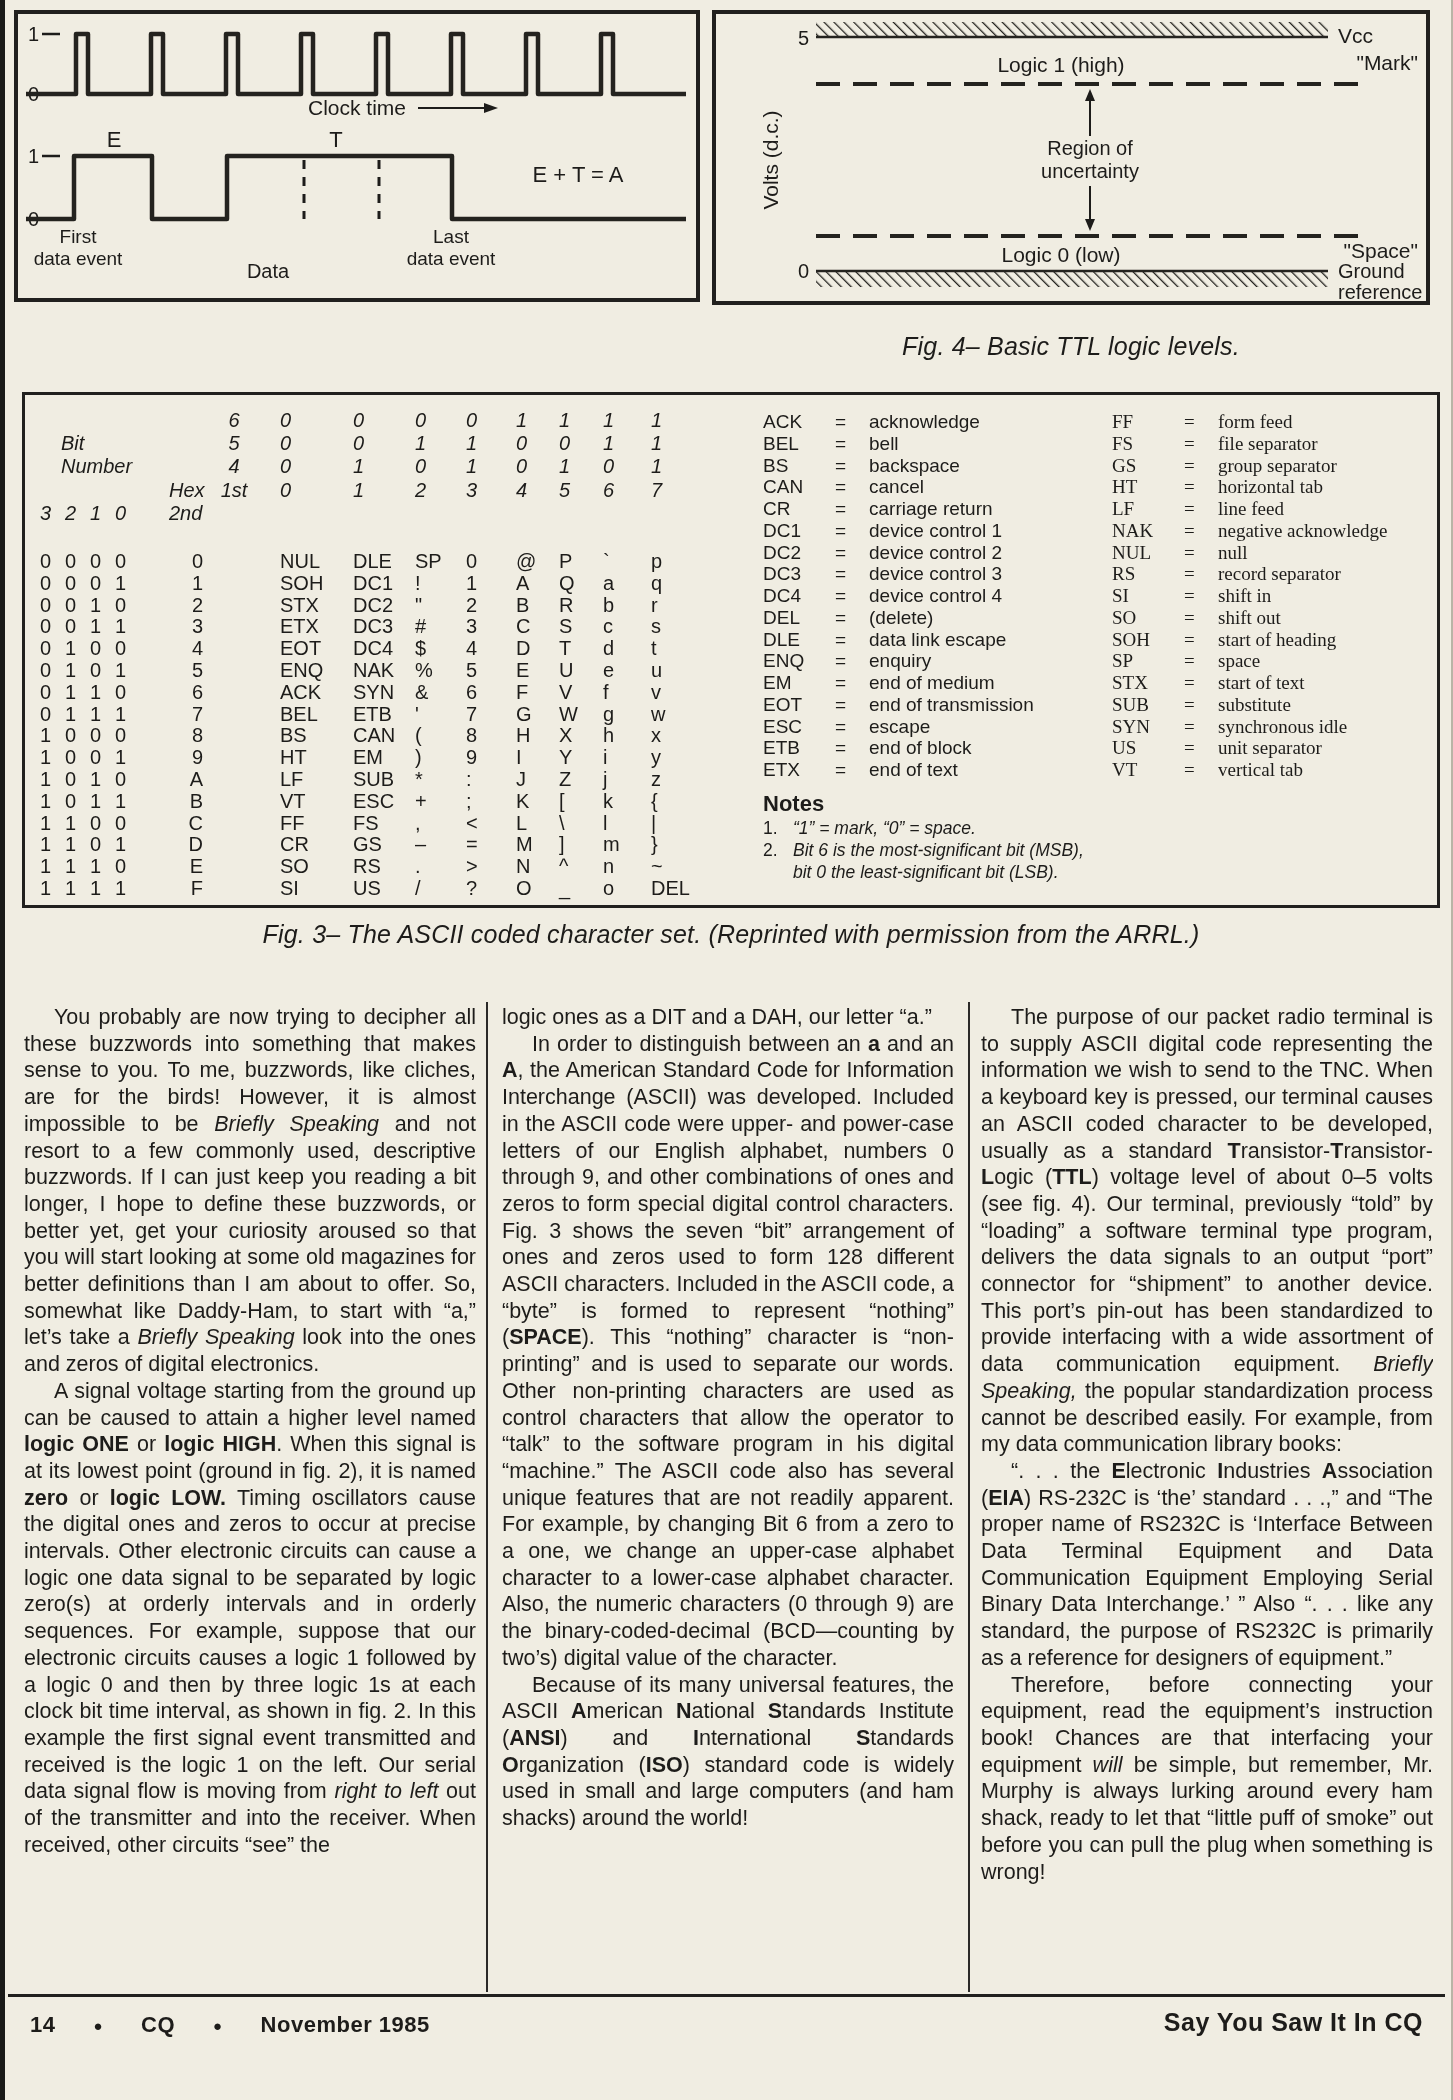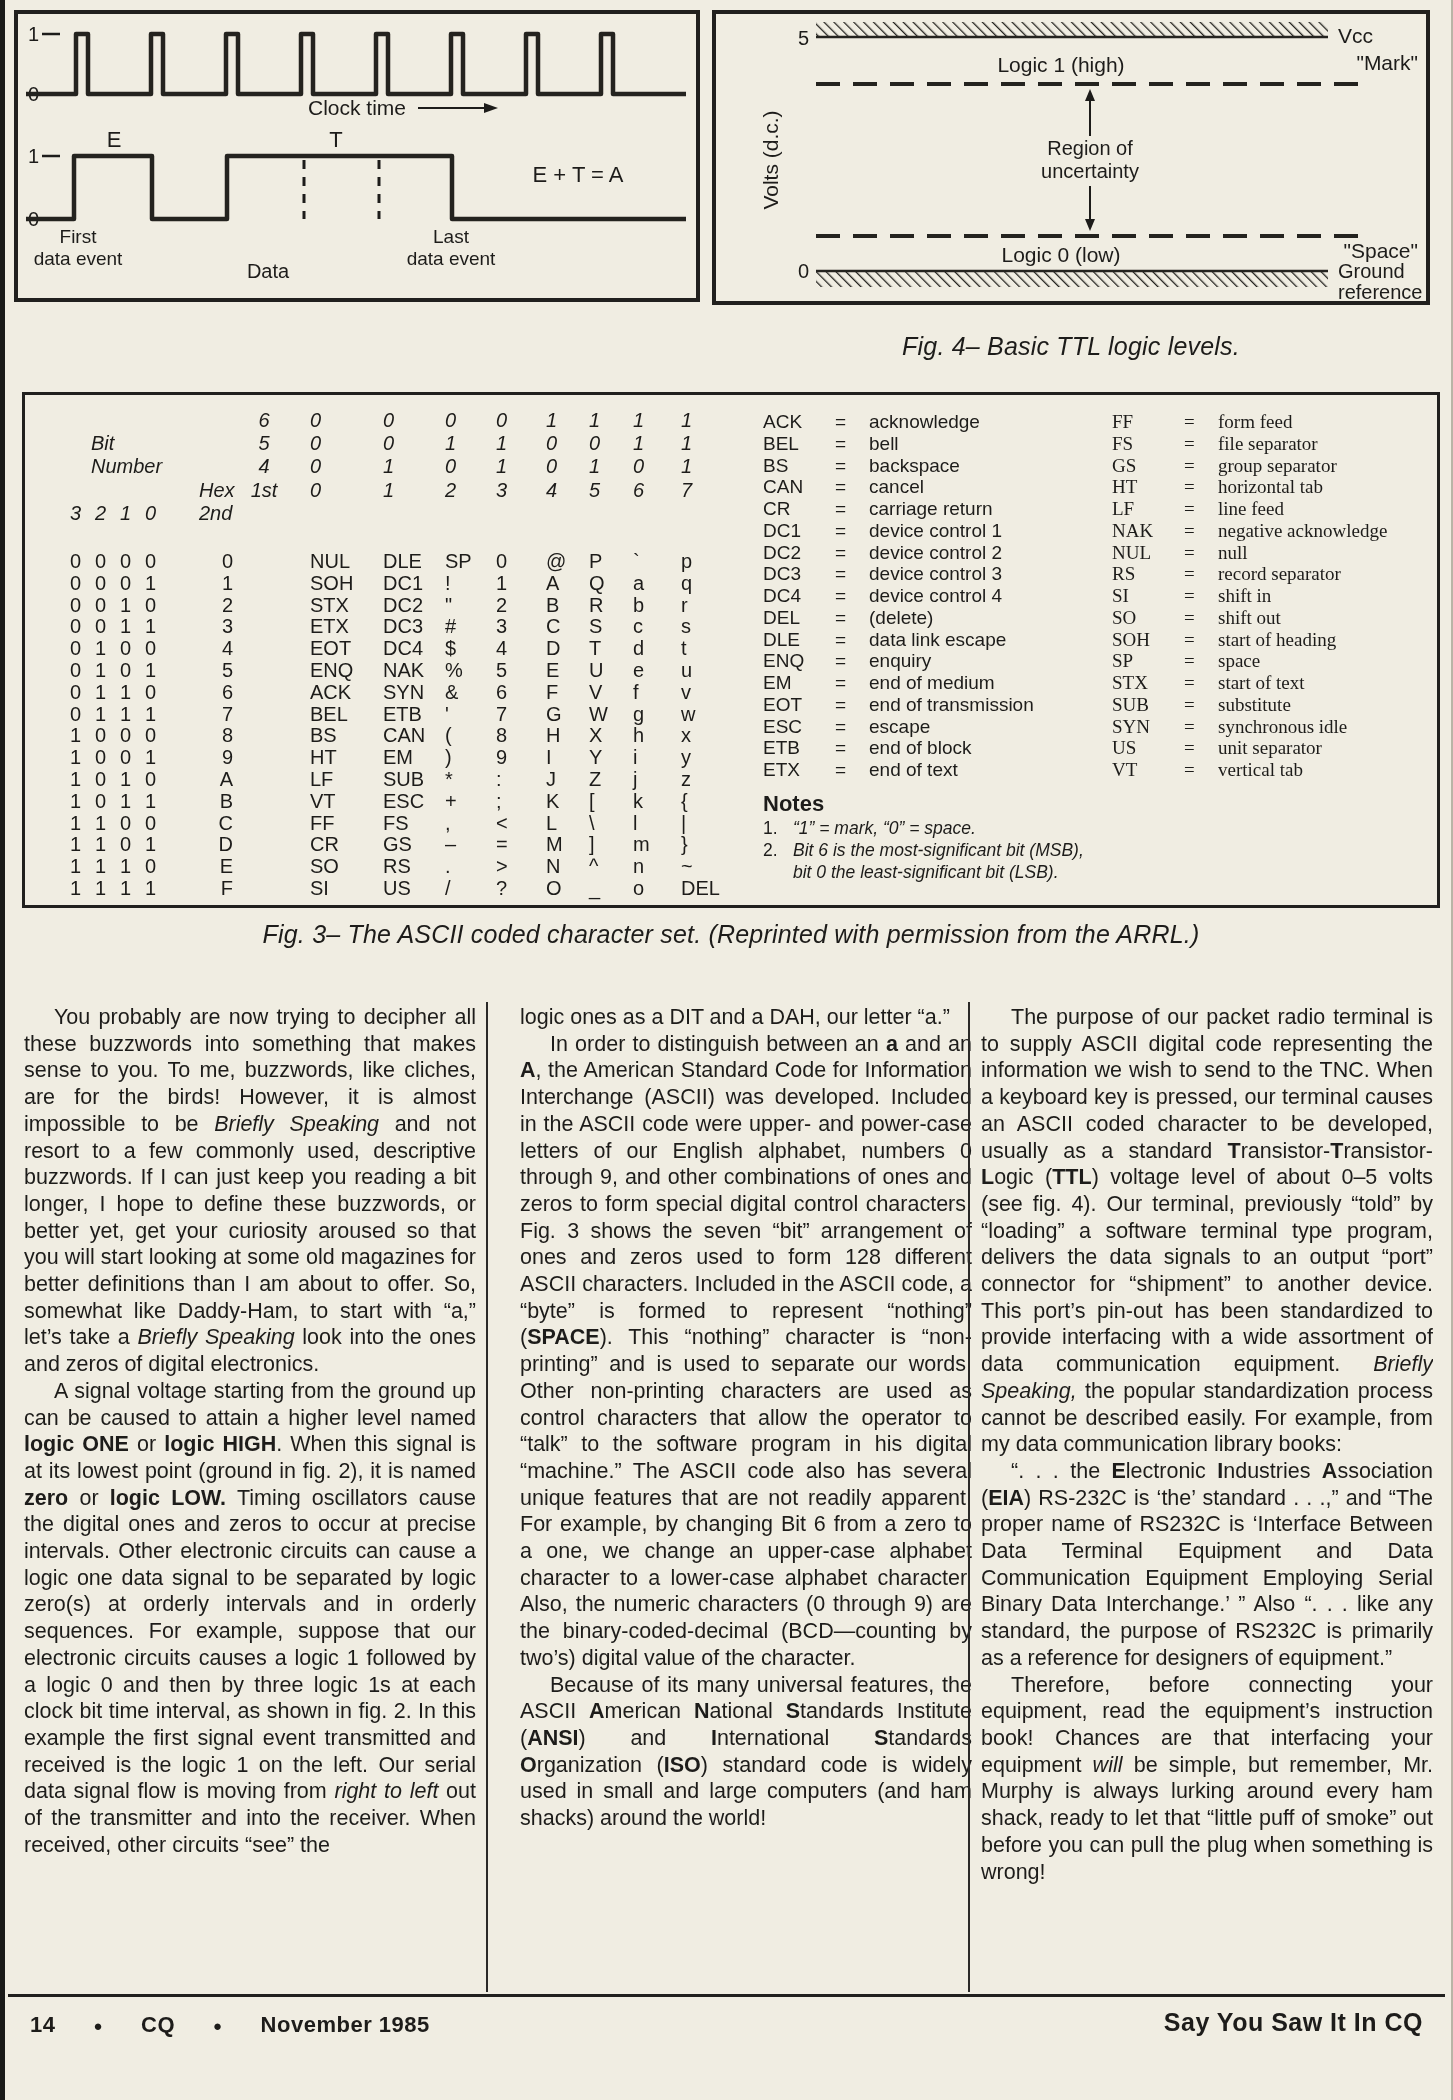--- a/index.html
+++ b/index.html
@@ -14,21 +14,21 @@
   svg text{fill:#1d1c1a;font-family:"Liberation Sans", sans-serif;}
 
   .caption{position:absolute;text-align:center;font-style:italic;font-size:25px;letter-spacing:.2px;}
   #fig2-cap{left:14px;top:310px;width:686px;}
   #fig4-cap{left:712px;top:332px;width:718px;}
   #fig3-cap{left:22px;top:920px;width:1418px;}
 
   #ascii-box{position:absolute;left:22px;top:392px;width:1418px;height:516px;
              border:3px solid #21201e;box-sizing:border-box;}
   #ascii-table{position:absolute;left:0;top:14px;font-size:20px;white-space:nowrap;}
-  .trow{height:21.8px;line-height:21.8px;margin-left:30px;}
+  .trow{height:21.8px;line-height:21.8px;}
   .trow.hdr{height:23.2px;line-height:23.2px;font-style:italic;}
   .tgap{height:26px;}
   .trow span{display:inline-block;box-sizing:border-box;vertical-align:top;}
   .hlabel{width:100px;padding-left:28px;margin-left:8px;text-align:left;}
   .bit{width:25px;text-align:center;}
   .bit:first-child{margin-left:8px;}
   .hex{width:46px;margin-left:24px;}
   .hex.num{text-align:right;}
   .hex.lab{text-align:left;padding-left:12px;font-style:italic;}
   .first{width:62px;text-align:center;}
@@ -48,21 +48,21 @@
   #legend-b .labbr{margin-left:22px;}
   #notes{margin-top:12px;width:340px;margin-left:22px;font-size:17.5px;line-height:22px;}
   #notes .ntitle{font-weight:bold;font-size:22px;margin-bottom:2px;}
   .note{display:flex;}
   .nnum{width:30px;flex:none;}
   .ntext{flex:1;font-style:italic;}
 
   .article-col{position:absolute;top:1004px;height:988px;overflow:hidden;
                font-size:21.5px;line-height:26.7px;text-align:justify;}
   #col-0{left:24px;width:452px;}
-  #col-1{left:520px;width:452px;}
+  #col-1{left:502px;width:452px;}
   #col-2{left:981px;width:452px;}
   .para{margin:0;}
   .para.ind{text-indent:30px;}
   .b{font-weight:bold;}
   .i{font-style:italic;}
   .col-sep{position:absolute;top:1002px;height:990px;width:2px;background:#2b2a28;}
   #sep-1{left:486px;}
   #sep-2{left:968px;}
 
   #footer-rule{position:absolute;left:8px;top:1994px;width:1437px;height:3px;background:#21201e;}

